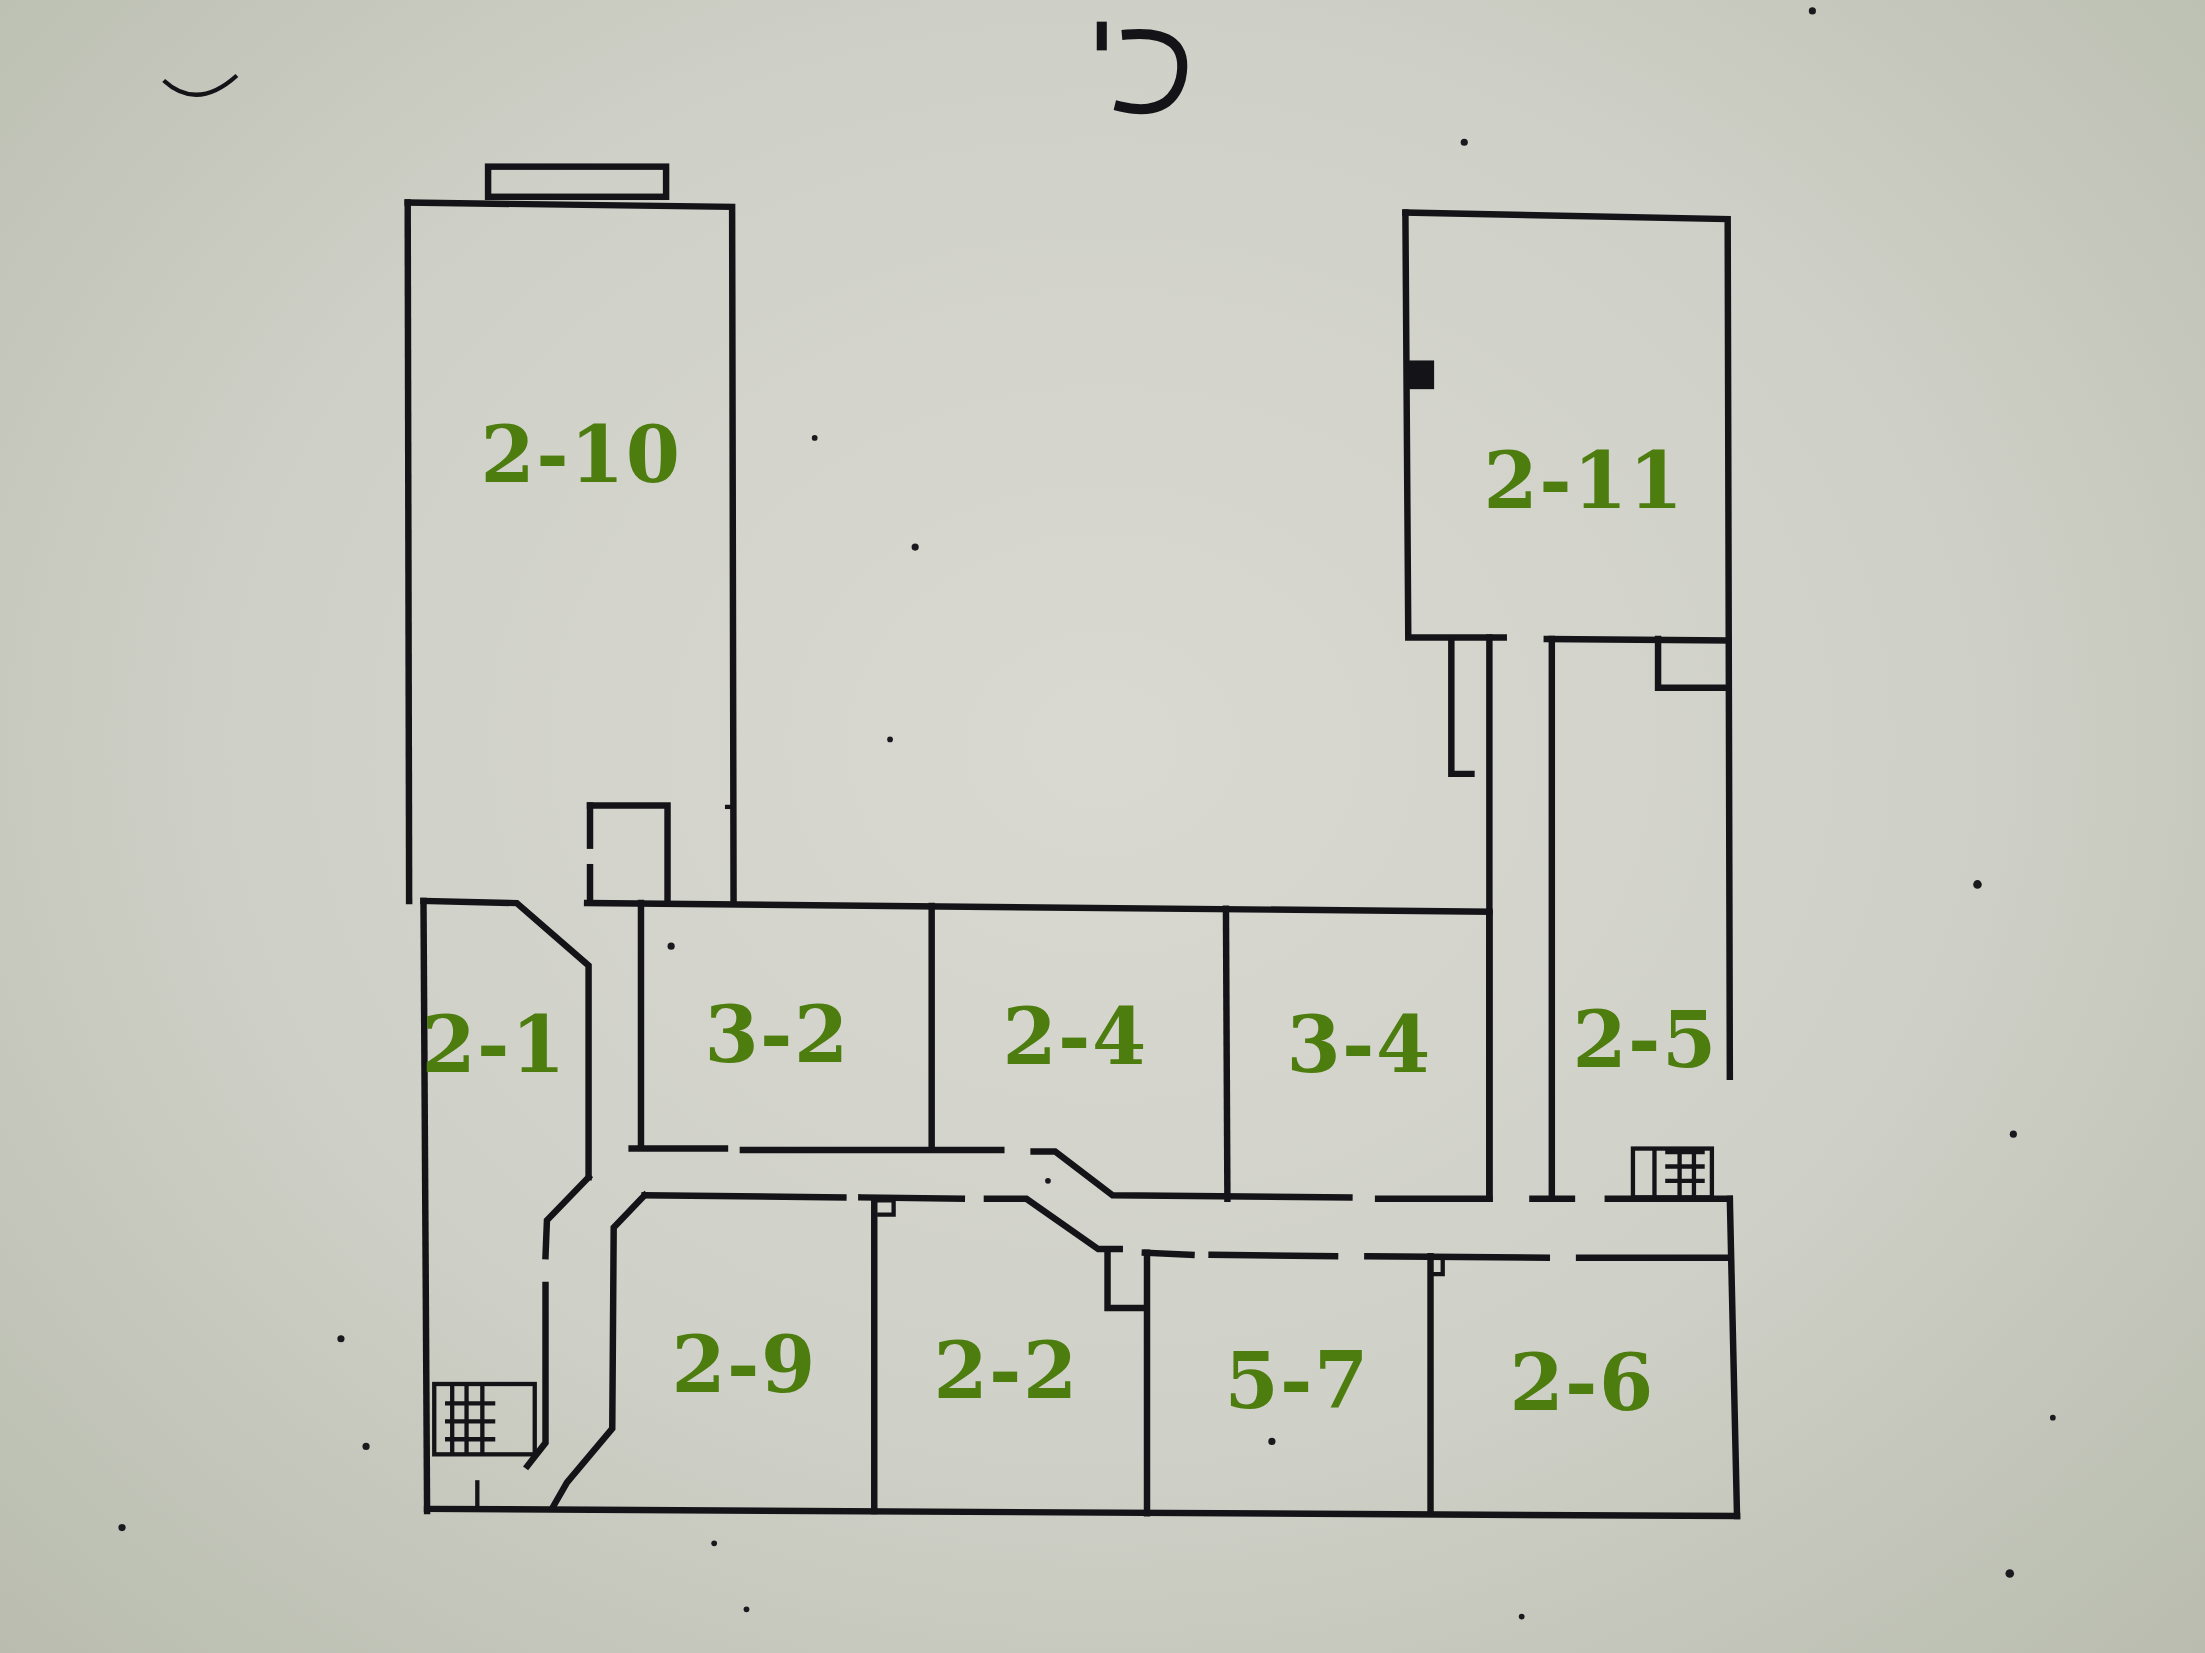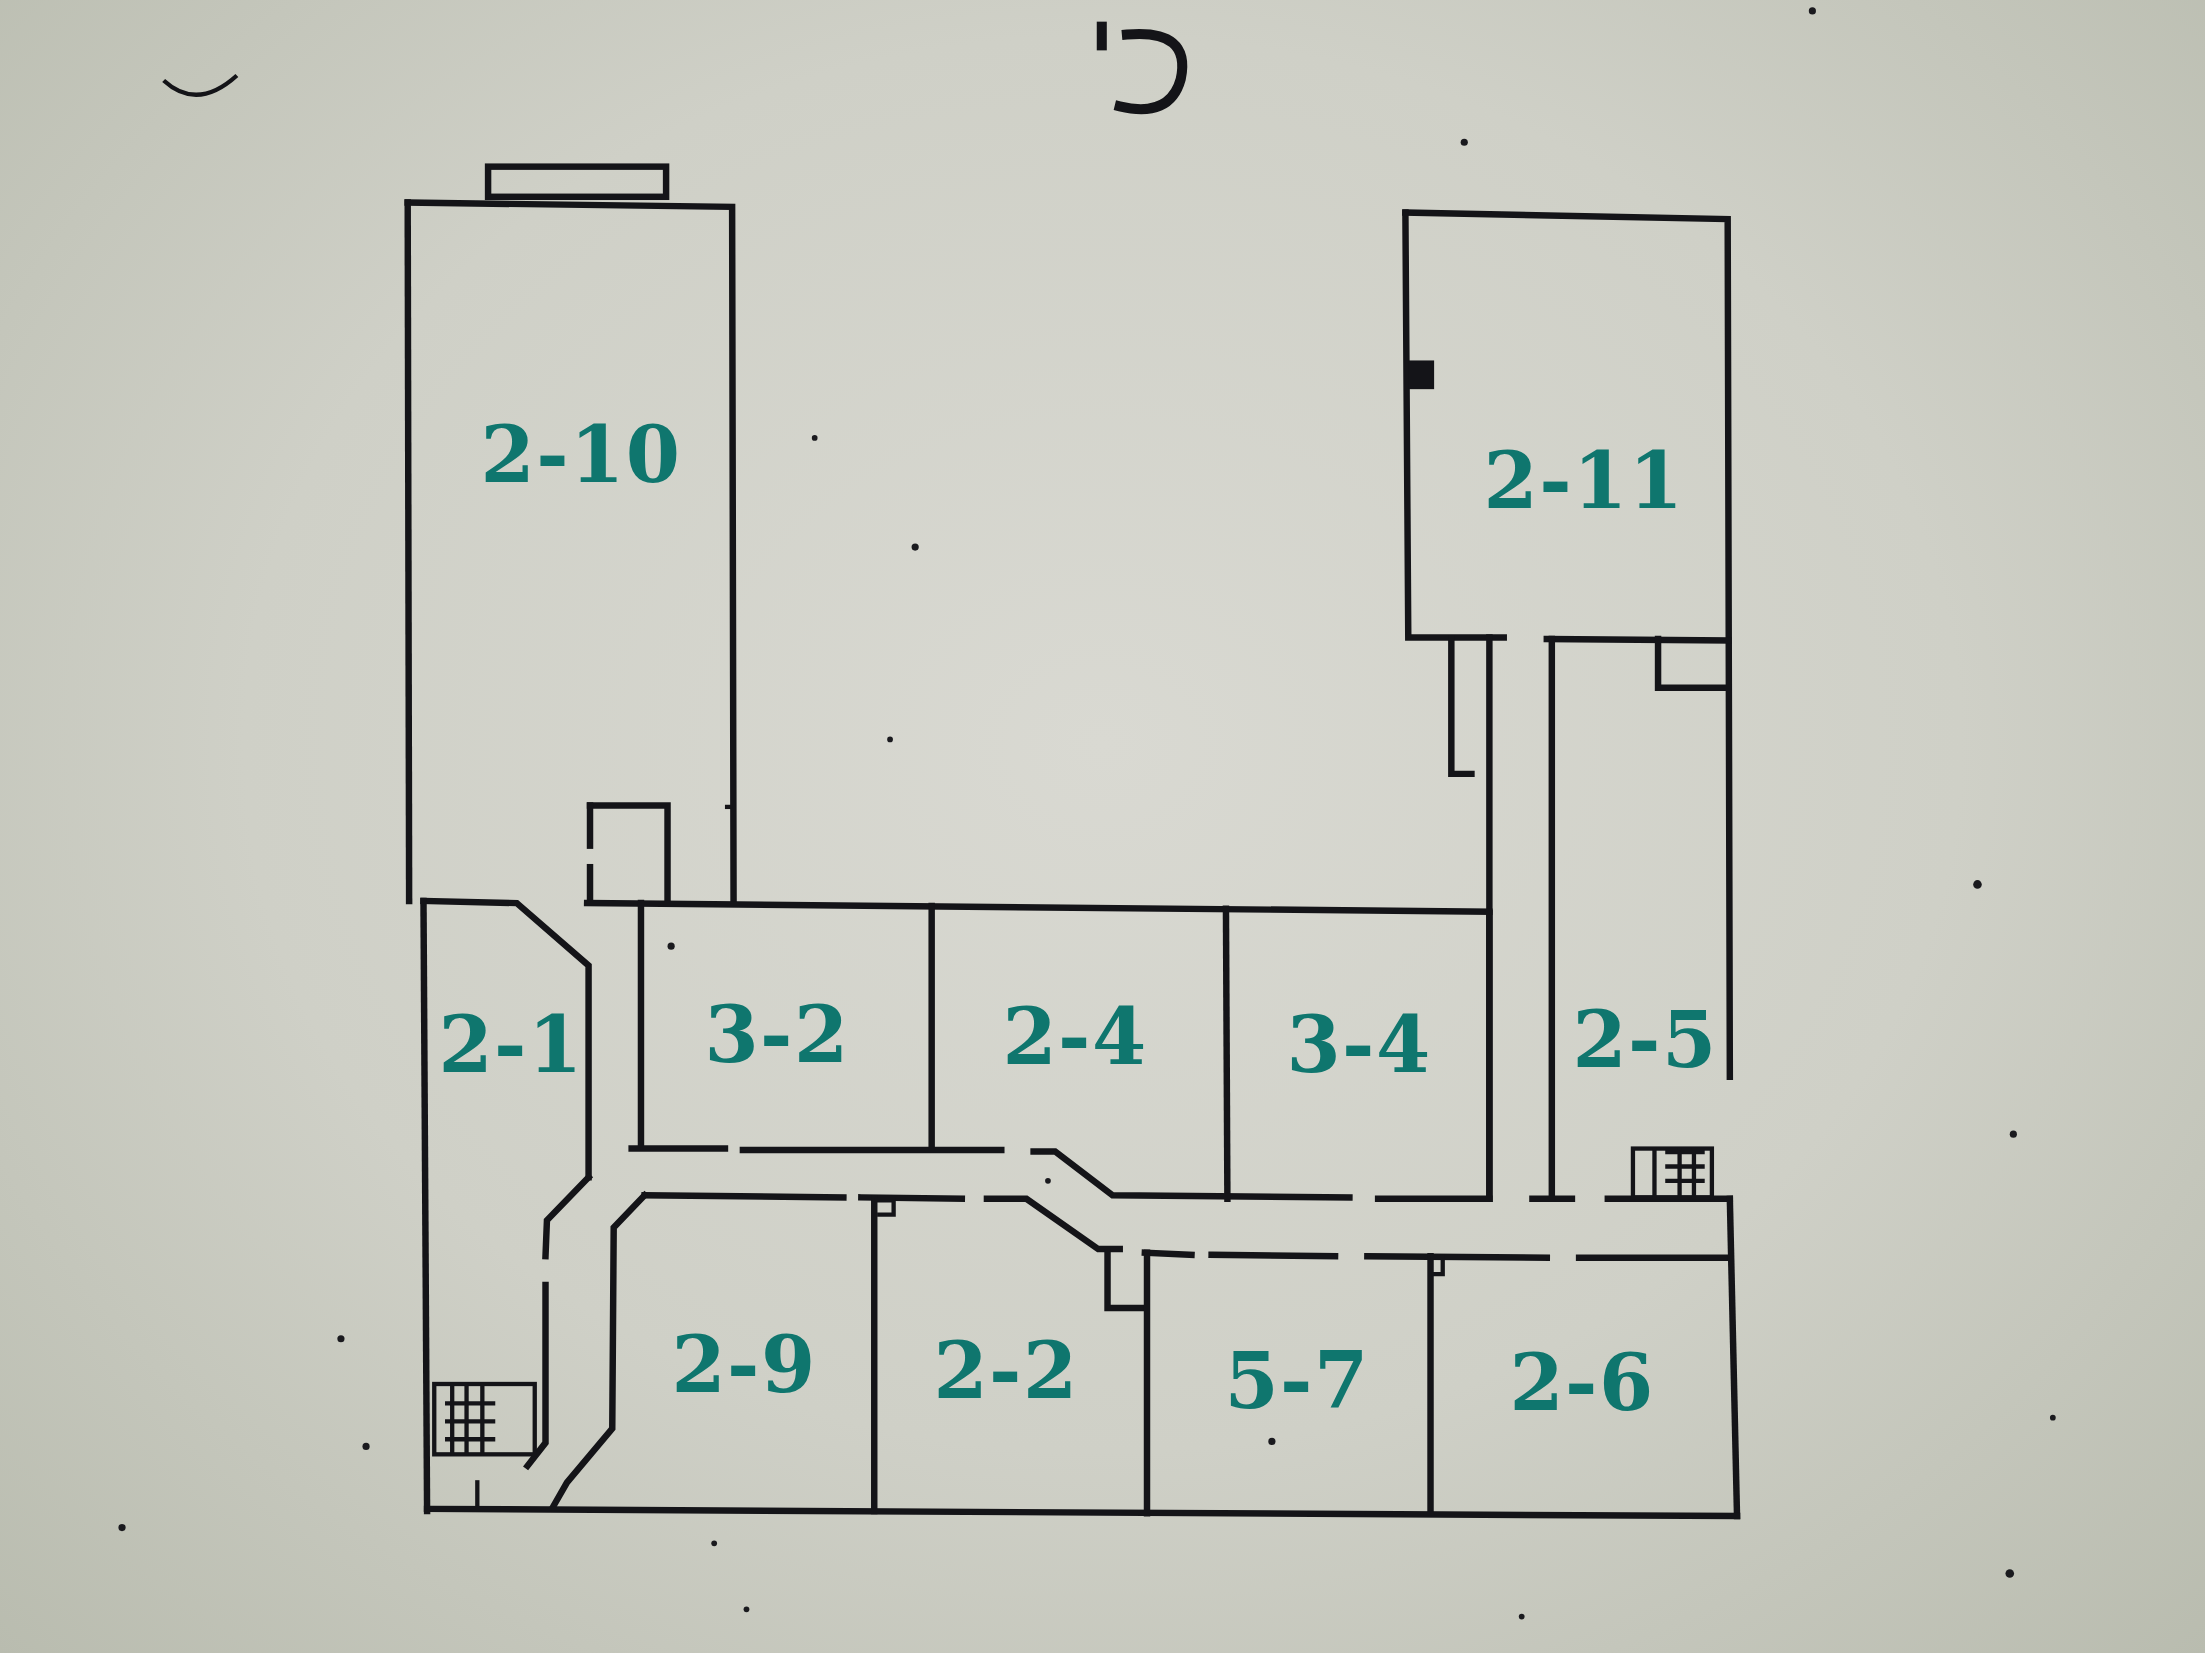--- a/index.html
+++ b/index.html
@@ -8,21 +8,21 @@
       background: radial-gradient(ellipse at 50% 45%, #d9d9d2 0%, #cfd0c7 55%, #b9bcaf 100%);
       font-family: "DejaVu Serif", "Liberation Serif", serif;
       position: relative;
     }
     #plan { position: absolute; left: 0; top: 0; width: 2205px; height: 1654px; }
     .wall { stroke: #141418; stroke-width: 9; fill: none; stroke-linecap: square; stroke-linejoin: miter; }
     .thin { stroke: #141418; stroke-width: 6; fill: none; }
     .room-label {
       position: absolute; transform: translate(-50%, -50%);
       font-family: "DejaVu Serif", "Liberation Serif", serif;
-      font-weight: bold; font-size: 78px; color: #0f766e;
+      font-weight: bold; font-size: 78px; color: #4d7c0f;
       letter-spacing: 1.4px; white-space: nowrap;
     }
   </style>
 </head>
 <body>
 
 <svg id="plan" viewBox="0 0 3072 2304" xmlns="http://www.w3.org/2000/svg">
 
   <path class="thin" d="M228 112 Q275 155 330 105"></path>
   <g>
@@ -115,21 +115,21 @@
       <circle cx="170" cy="2128" r="5"></circle>
     <circle cx="995" cy="2150" r="4"></circle>
       <circle cx="1040" cy="2242" r="4"></circle>
       <circle cx="2120" cy="2252" r="4"></circle>
     <circle cx="935" cy="1318" r="5"></circle>
       <circle cx="1772" cy="2008" r="5"></circle>
       <circle cx="1460" cy="1645" r="4"></circle>
   </g>
 </svg>
 
-<div class="room-label" style="left:511px;top:1044px">2-1</div>
+<div class="room-label" style="left:494px;top:1044px">2-1</div>
 <div class="room-label" style="left:777px;top:1034px">3-2</div>
 <div class="room-label" style="left:1075px;top:1036px">2-4</div>
 <div class="room-label" style="left:1359px;top:1044px">3-4</div>
 <div class="room-label" style="left:1645px;top:1039px">2-5</div>
 <div class="room-label" style="left:1582px;top:1382px">2-6</div>
 <div class="room-label" style="left:1297px;top:1380px">5-7</div>
 <div class="room-label" style="left:1006px;top:1370px">2-2</div>
 <div class="room-label" style="left:744px;top:1364px">2-9</div>
 <div class="room-label" style="left:581px;top:454px">2-10</div>
 <div class="room-label" style="left:1584px;top:480px">2-11</div>

